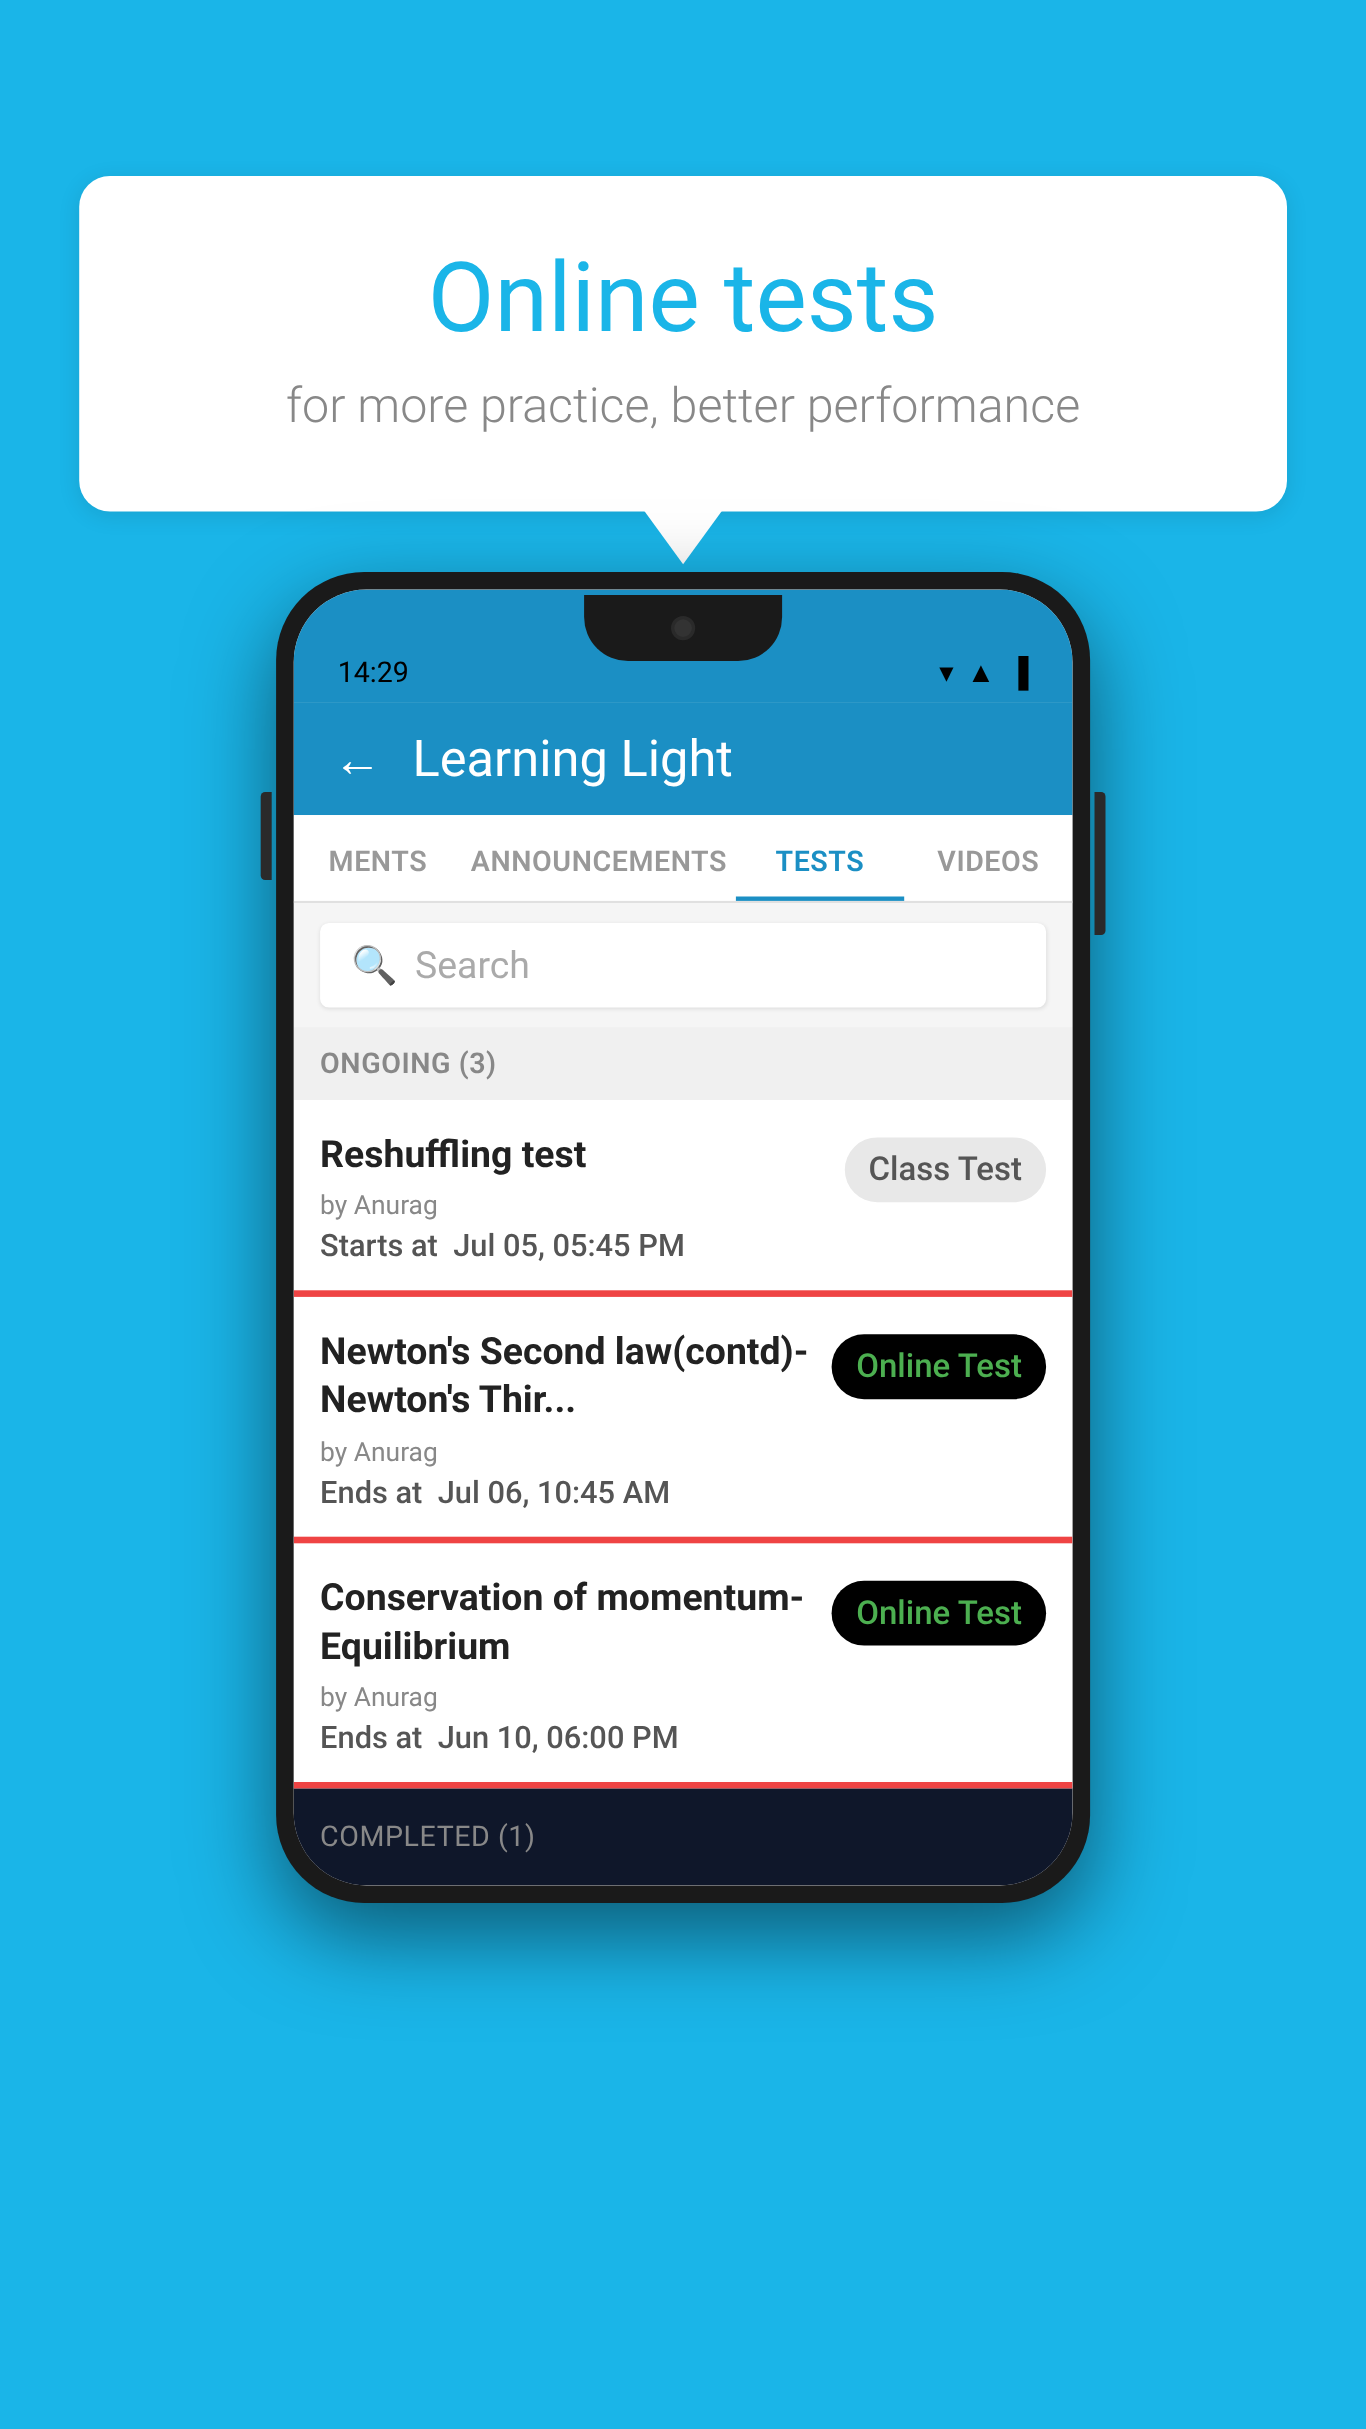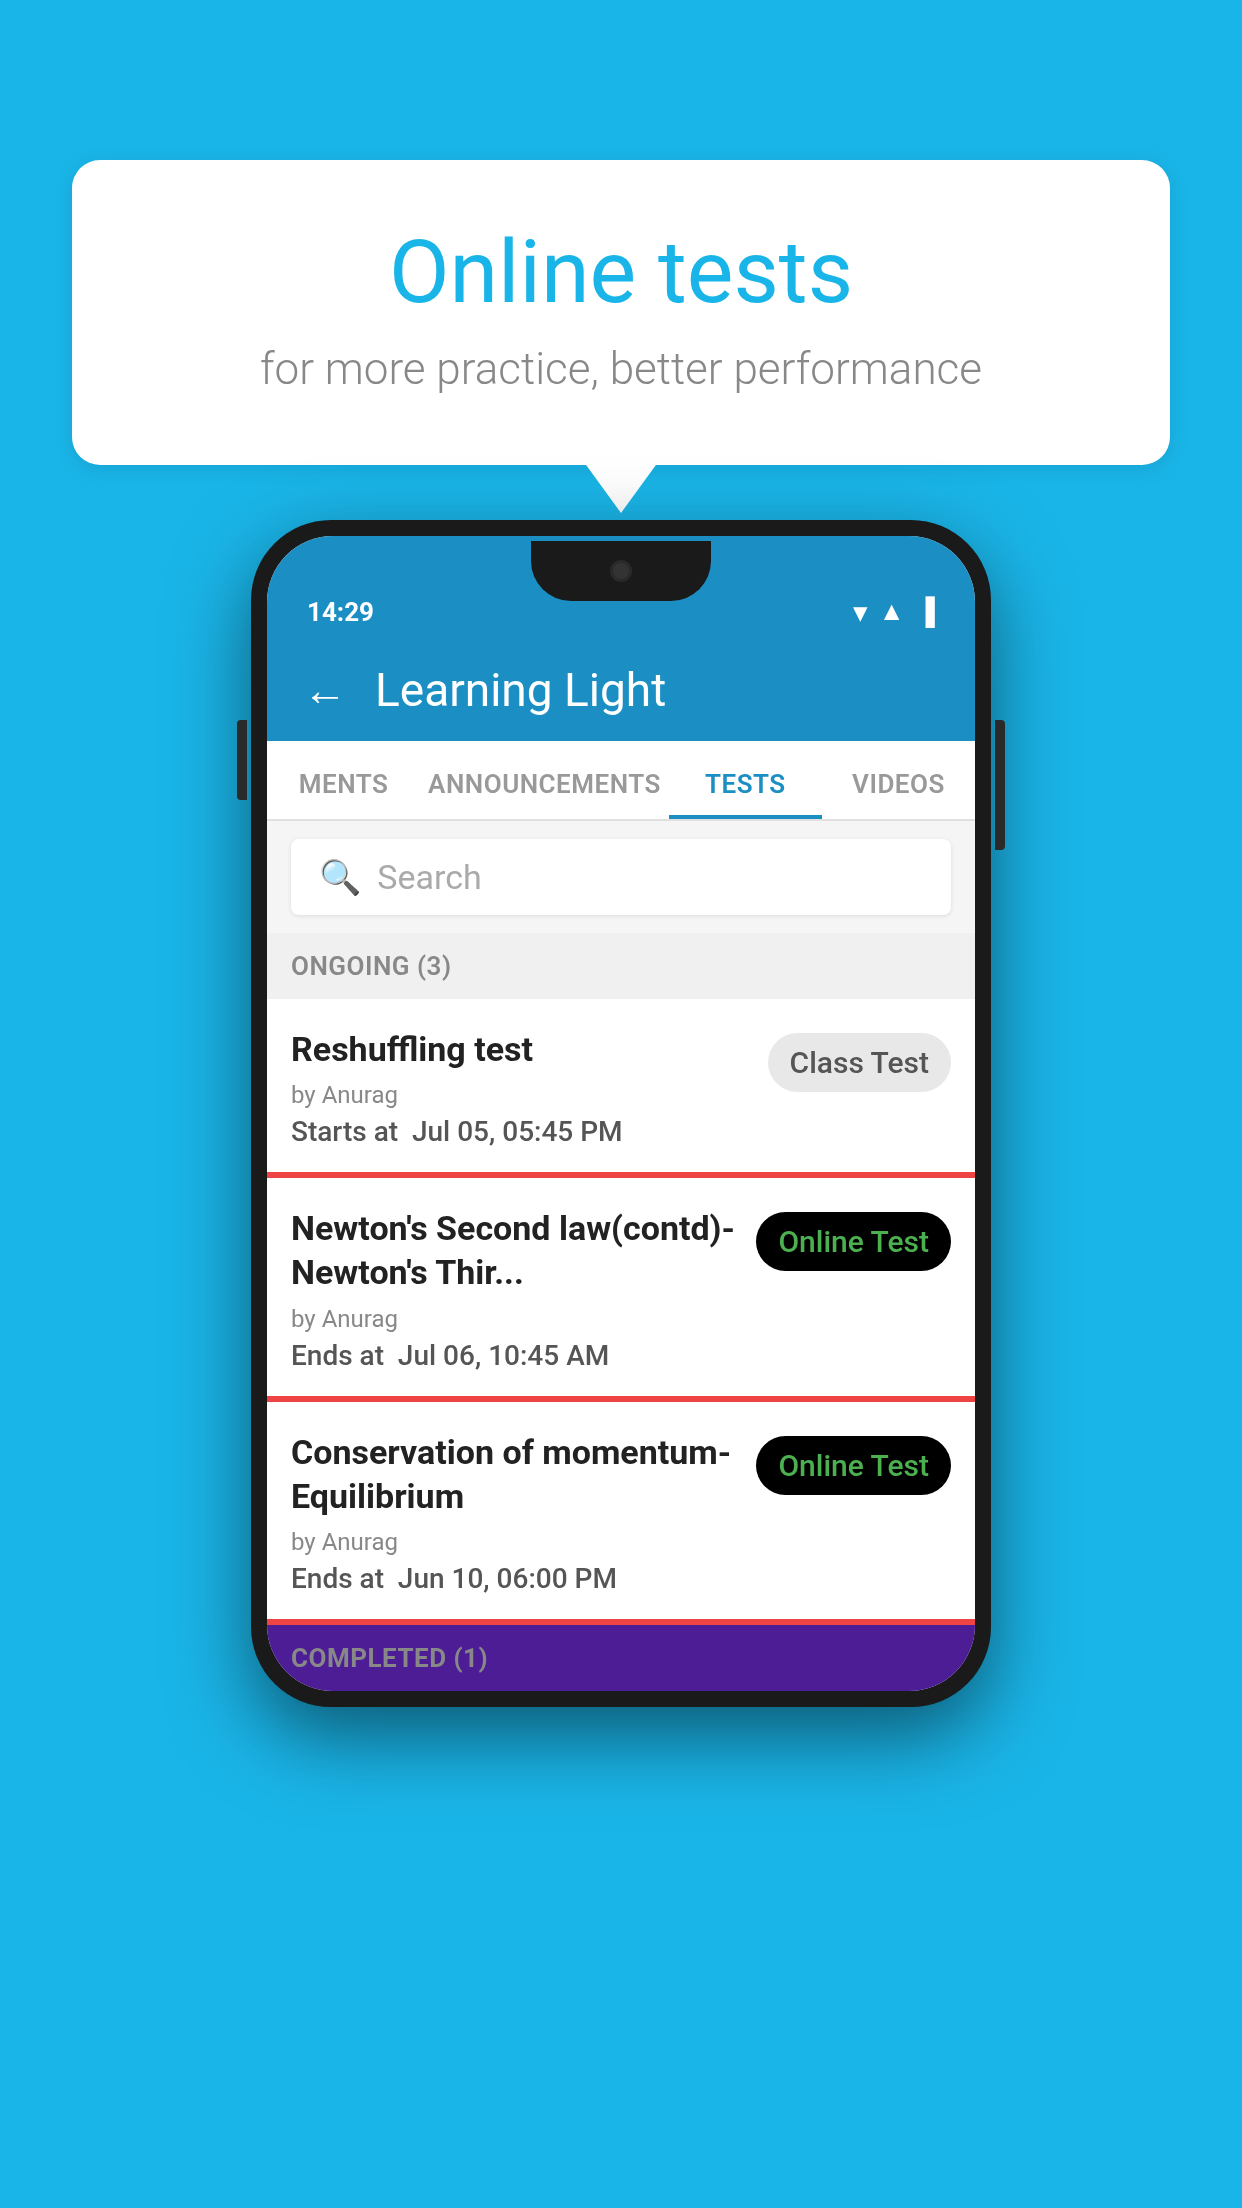--- a/index.html
+++ b/index.html
@@ -104,27 +104,27 @@
       background: #f0f0f0;
       border-radius: 66px;
       overflow: hidden;
       width: 100%;
       position: relative;
     }
 
     
     .status-bar {
       background: #1b8fc4;
-      color: #ffffff;
+      color: #000000;
       padding: 18px 40px 12px;
       display: flex;
       justify-content: space-between;
       align-items: center;
       font-size: 26px;
-      font-weight: 700;
+      font-weight: 400;
       padding-top: 60px;
     }
 
     .status-icons {
       display: flex;
       align-items: center;
       gap: 12px;
     }
 
     
@@ -273,24 +273,24 @@
       color: #555;
     }
 
     .badge-online {
       background: #000000;
       color: #4caf50;
     }
 
     
     .completed-section {
-      background: #4c1d95;
-      padding: 18px 24px;
+      background: #0f172a;
+      padding: 29px 24px;
       font-size: 26px;
-      font-weight: 700;
+      font-weight: 400;
       color: #888;
       letter-spacing: 0.5px;
     }
 
     
     .phone-button-left {
       position: absolute;
       left: -14px;
       top: 200px;
       width: 10px;

